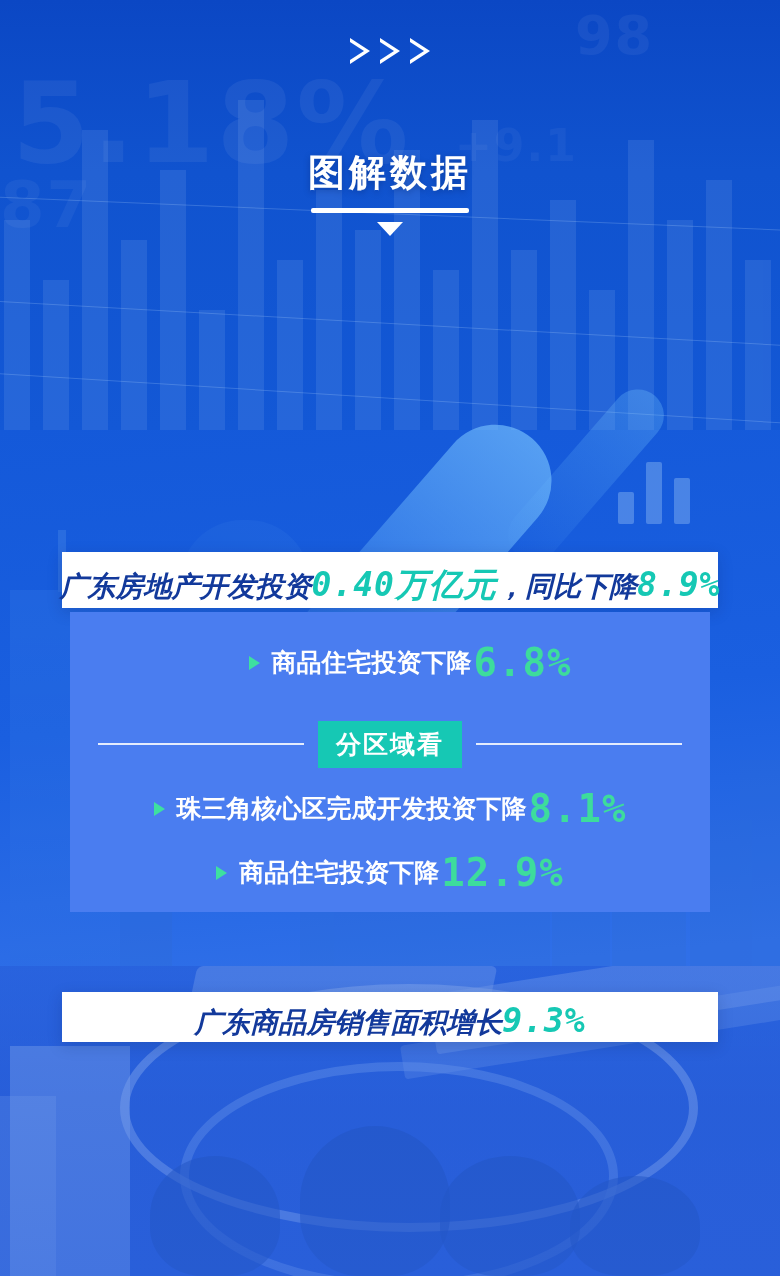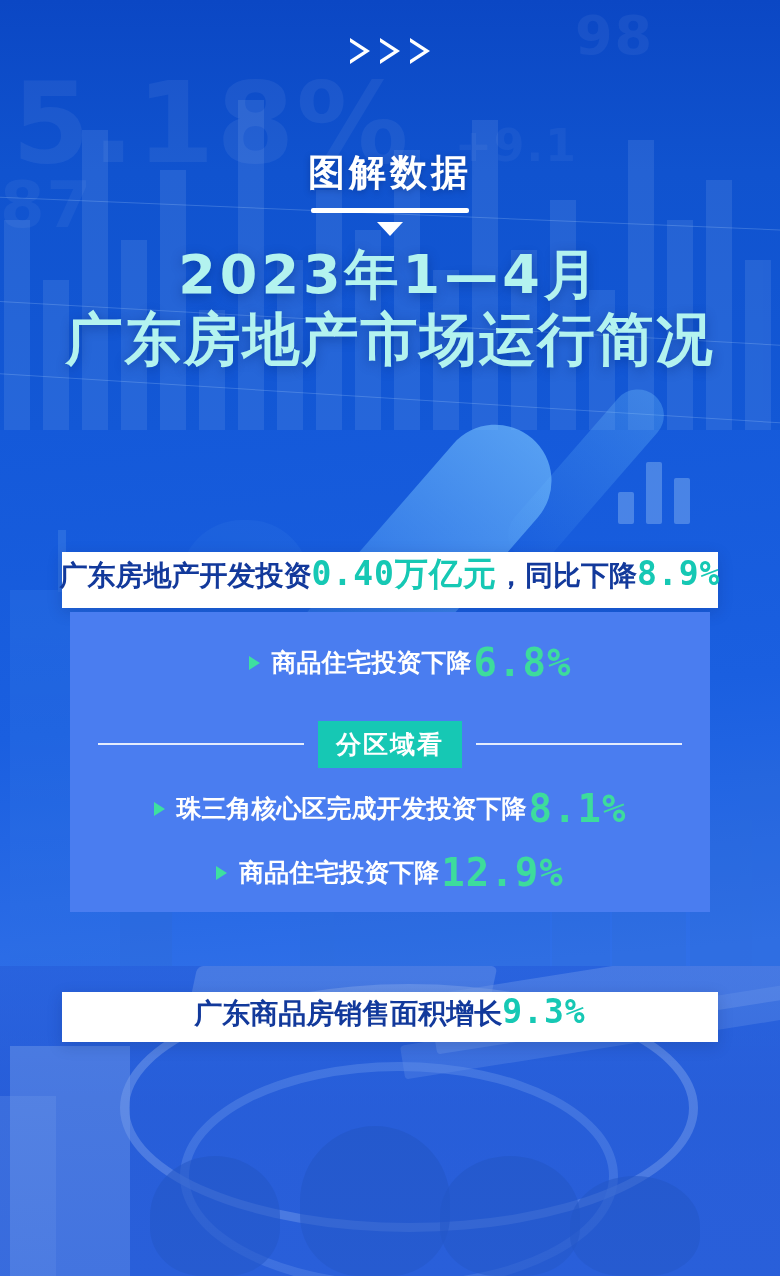--- a/index.html
+++ b/index.html
@@ -77,22 +77,22 @@
   .kicker-rule{width:158px;height:5px;background:#ffffff;margin:10px auto 0;border-radius:2px;}
   .kicker-caret{width:0;height:0;margin:9px auto 0;
      border-left:13px solid transparent;border-right:13px solid transparent;border-top:14px solid #ffffff;}
 
   .title{position:absolute;left:0;right:0;top:246px;text-align:center;color:#b3f3ef;
      font-weight:bold;letter-spacing:2px;line-height:1.06;
      text-shadow:0 3px 12px rgba(0,40,120,.45);font-family:"DejaVu Sans",sans-serif;}
   .title .l1{font-size:54px;display:block;letter-spacing:4px;}
   .title .l2{font-size:57px;display:block;margin-top:6px;letter-spacing:2px;}
 
-  .banner{position:absolute;background:#ffffff;display:flex;align-items:flex-start;justify-content:center;
-     box-shadow:0 4px 14px rgba(0,25,80,.18);}
+  .banner{position:absolute;background:#ffffff;display:flex;align-items:flex-end;justify-content:center;
+     box-shadow:0 4px 14px rgba(0,25,80,.18);font-style:italic;}
   .banner-top{left:62px;top:552px;width:656px;height:56px;}
   .banner-bottom{left:62px;top:992px;width:656px;height:50px;}
   .bn-text{white-space:nowrap;font-weight:bold;font-size:28px;color:#12399b;
      font-family:"DejaVu Sans",sans-serif;letter-spacing:0px;}
   .bn-text .hl{color:#16c8b4;font-size:33px;letter-spacing:1px;font-family:"DejaVu Sans Mono",monospace;}
   .bn-text .hl2{color:#16c8b4;font-size:33px;letter-spacing:1px;font-family:"DejaVu Sans Mono",monospace;}
 
   .panel{position:absolute;left:70px;top:612px;width:640px;height:300px;background:#4a7df0;}
 
   .row{position:absolute;display:flex;align-items:center;white-space:nowrap;}
@@ -197,24 +197,20 @@
       <span class="tri-out"></span>
       <span class="tri-out"></span>
     </div>
 
     <div class="kicker-wrap">
       <div class="kicker">图解数据</div>
       <div class="kicker-rule"></div>
       <div class="kicker-caret"></div>
     </div>
 
-    <div class="title">
-      <span class="l1">2023年1—4月</span>
-      <span class="l2">广东房地产市场运行简况</span>
-    </div>
 
     <div class="banner banner-top">
       <div class="bn-text">
         <span>广东房地产开发投资</span><span class="hl">0.40万亿元</span><span>，同比下降</span><span class="hl2">8.9%</span>
       </div>
     </div>
 
     <div class="panel"></div>
 
     <div class="row r1">

